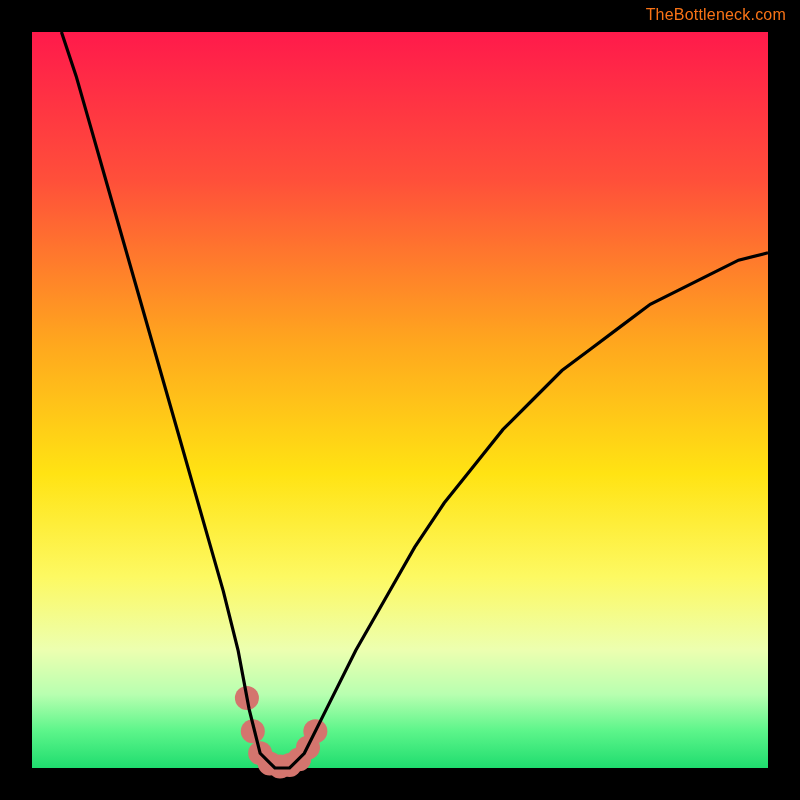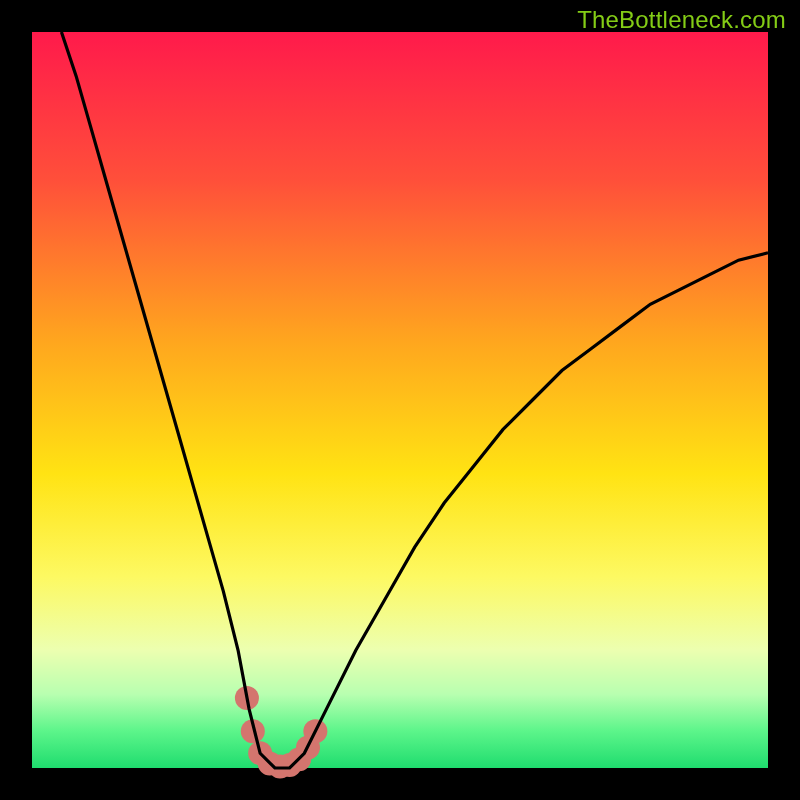--- a/index.html
+++ b/index.html
@@ -14,22 +14,22 @@
   .canvas {
     position: relative;
     width: 800px;
     height: 800px;
     background: #000;
   }
   .watermark {
     position: absolute;
     top: 6px;
     right: 14px;
-    color: #84cc16;
-    font-size: 24px;
+    color: #f97316;
+    font-size: 16px;
     font-weight: 500;
     letter-spacing: 0.2px;
     z-index: 10;
     user-select: none;
     text-align: center;
   }
   svg {
     position: absolute;
     inset: 0;
     display: block;

